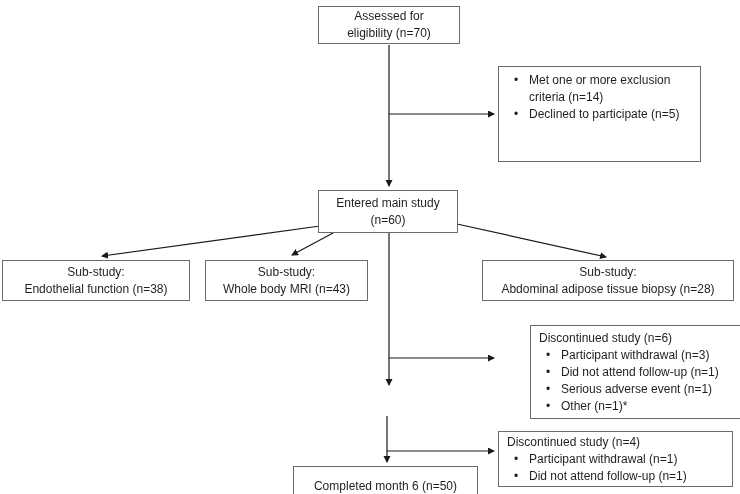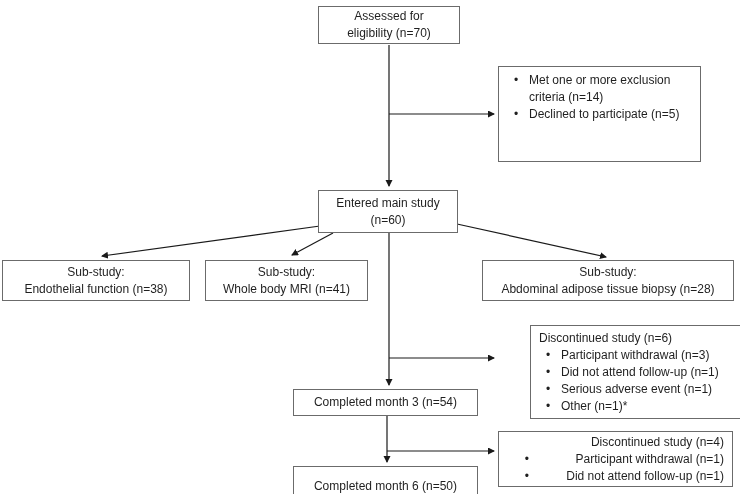--- a/index.html
+++ b/index.html
@@ -36,21 +36,21 @@
   .bullet-row .bullet-text{flex:1;}
   
   #box-assessed {left:318px;top:6px;  width:142px;height:38px;}
   #box-excluded {left:498px;top:66px; width:203px;height:96px;padding:5px 8px;}
   #box-entered  {left:318px;top:190px;width:140px;height:43px;}
   #box-sub1     {left:2px;  top:260px;width:188px;height:41px;}
   #box-sub2     {left:205px;top:260px;width:163px;height:41px;}
   #box-sub3     {left:482px;top:260px;width:252px;height:41px;}
   #box-disc3    {left:498px;top:325px;width:235px;height:94px;padding:4px 8px;margin-left:32px;}
   #box-month3   {left:293px;top:389px;width:185px;height:27px;}
-  #box-disc6    {left:498px;top:431px;width:235px;height:56px;padding:2px 8px;text-align:right;}
+  #box-disc6    {left:498px;top:431px;width:235px;height:56px;padding:2px 8px;}
   #box-month6   {left:293px;top:466px;width:185px;height:41px;}
 </style>
 </head>
 <body>
 
 <div id="canvas">
 
   <svg id="connectors" viewBox="0 0 740 494">
     <defs>
       <marker id="arrowhead" markerWidth="8" markerHeight="8" refX="6" refY="3.5" orient="auto" markerUnits="userSpaceOnUse">
@@ -89,21 +89,21 @@
     <div>(n=60)</div>
   </div>
 
   <div class="bx center" id="box-sub1">
     <div>Sub-study:</div>
     <div>Endothelial function (n=38)</div>
   </div>
 
   <div class="bx center" id="box-sub2">
     <div>Sub-study:</div>
-    <div>Whole body MRI (n=41)</div>
+    <div>Whole body MRI (n=43)</div>
   </div>
 
   <div class="bx center" id="box-sub3">
     <div>Sub-study:</div>
     <div>Abdominal adipose tissue biopsy (n=28)</div>
   </div>
 
   <div class="bx listbox" id="box-disc3">
     <div class="box-title">Discontinued study (n=6)</div>
     <div class="bullet-row">
@@ -117,23 +117,20 @@
     <div class="bullet-row">
       <span class="bullet">•</span>
       <span class="bullet-text">Serious adverse event (n=1)</span>
     </div>
     <div class="bullet-row">
       <span class="bullet">•</span>
       <span class="bullet-text">Other (n=1)*</span>
     </div>
   </div>
 
-  <div class="bx single" id="box-month3">
-    <div>Completed month 3 (n=54)</div>
-  </div>
 
   <div class="bx listbox" id="box-disc6">
     <div class="box-title">Discontinued study (n=4)</div>
     <div class="bullet-row">
       <span class="bullet">•</span>
       <span class="bullet-text">Participant withdrawal (n=1)</span>
     </div>
     <div class="bullet-row">
       <span class="bullet">•</span>
       <span class="bullet-text">Did not attend follow-up (n=1)</span>

